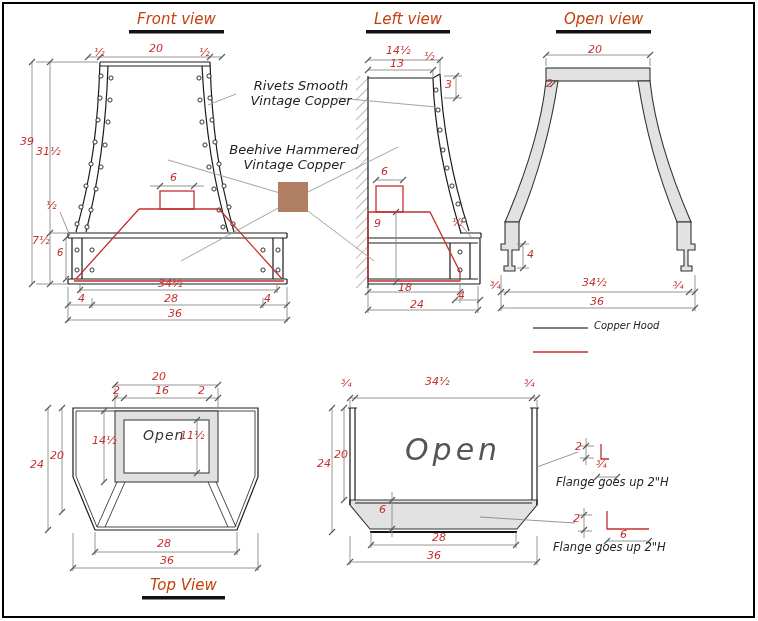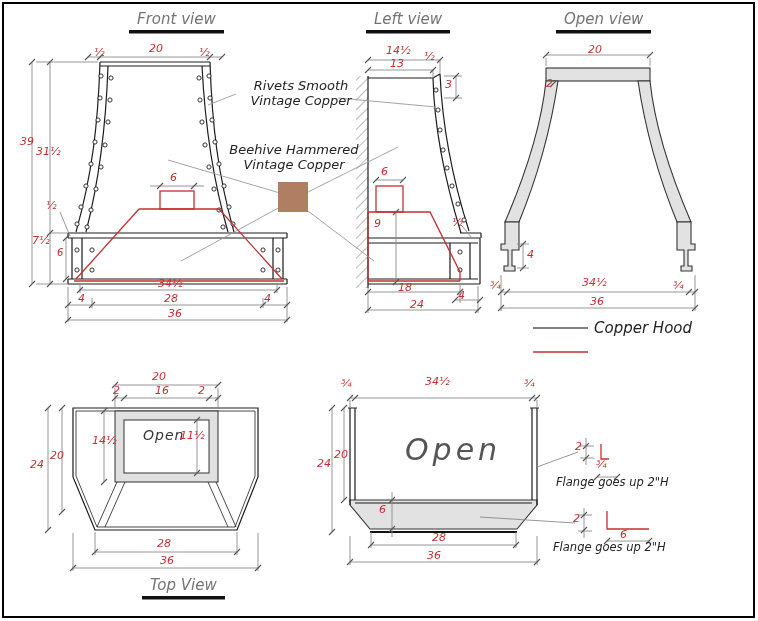--- a/index.html
+++ b/index.html
@@ -11,25 +11,25 @@
   .bl2{stroke:#1c1c1c;stroke-width:.8;fill:none;}
   .dl{stroke:#8a8a8a;stroke-width:.9;fill:none;}
   .tk{stroke:#555;stroke-width:1.1;fill:none;}
   .rl{stroke:#c43030;stroke-width:1.3;fill:none;}
   .ld{stroke:#999;stroke-width:.9;fill:none;}
   .rv{stroke:#1c1c1c;stroke-width:.9;fill:#fff;}
   .gf{fill:#e2e2e2;stroke:#333;stroke-width:1.1;}
   .lb{position:absolute;font-style:italic;white-space:pre-line;line-height:1.15;}
   .dim{color:#c43030;font-size:11px;}
   .dim-s{color:#c43030;font-size:10px;}
-  .ttl{color:#737373;font-size:15px;padding:0 8px 2px;border-bottom:1.5px solid #111;
+  .ttl{color:#c2410c;font-size:15px;padding:0 8px 2px;border-bottom:1.5px solid #111;
        box-shadow:0 2.5px 0 #111;}
   .note{color:#222;font-size:13px;text-align:center;}
   .flg{color:#222;font-size:11.5px;}
-  .lgd{color:#222;font-size:15px;}
+  .lgd{color:#222;font-size:10px;}
   .open-sm{color:#333;font-size:14px;letter-spacing:1px;}
   .open-lg{color:#555;font-size:30px;letter-spacing:4px;}
   .swatch{position:absolute;width:30px;height:30px;}
 </style>
 </head>
 <body>
 
 <div class="sheet">
   <div class="frame"></div>
 

